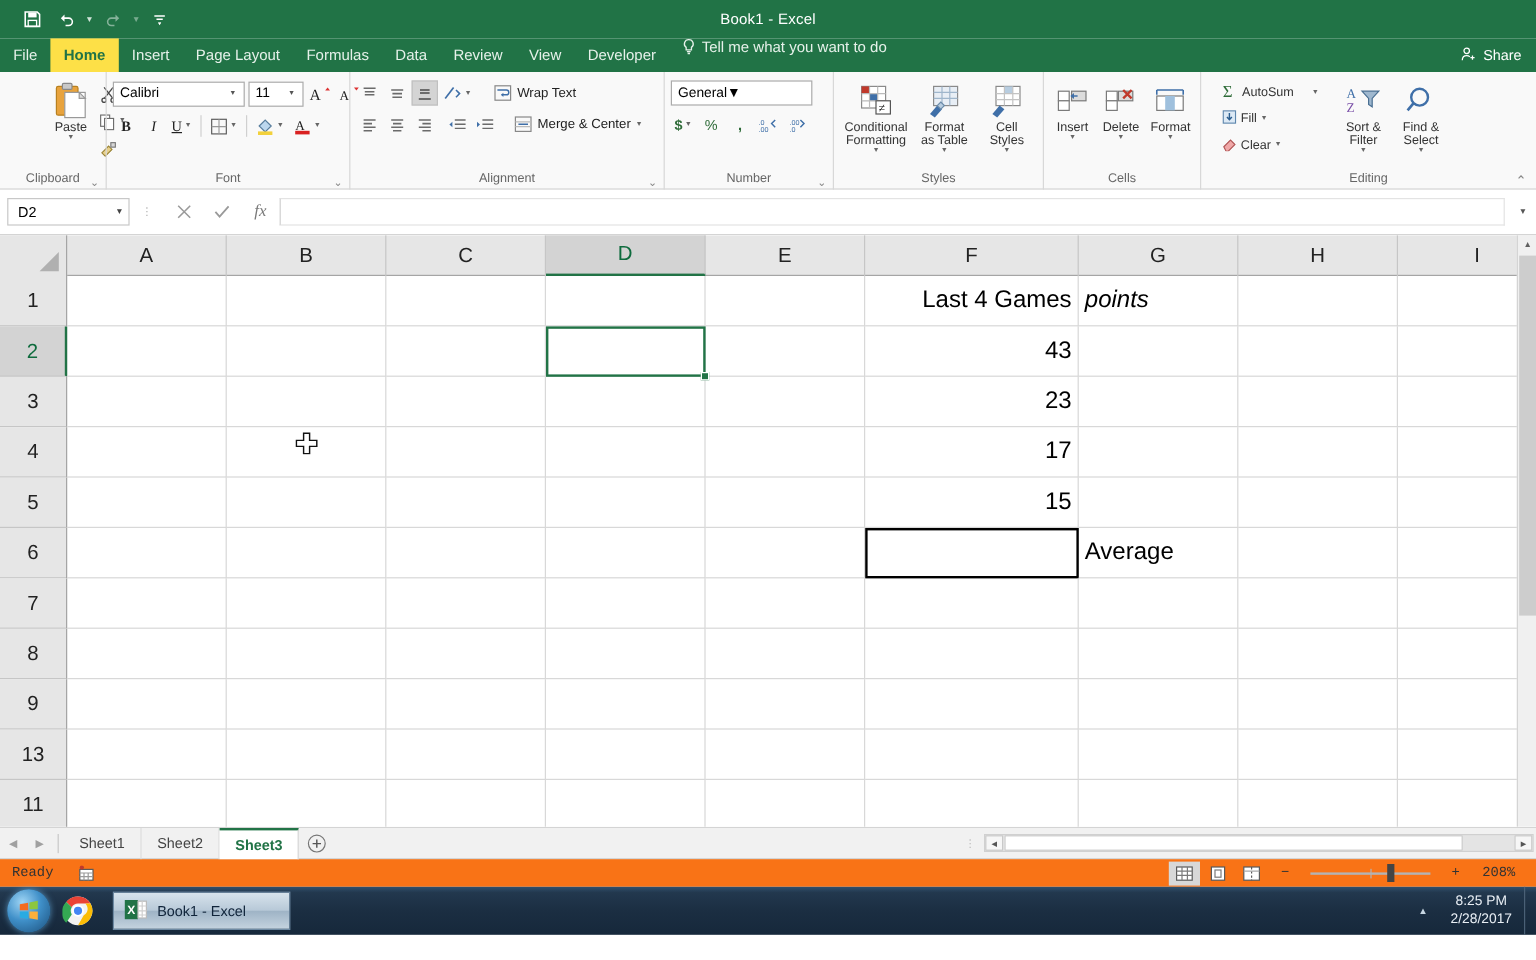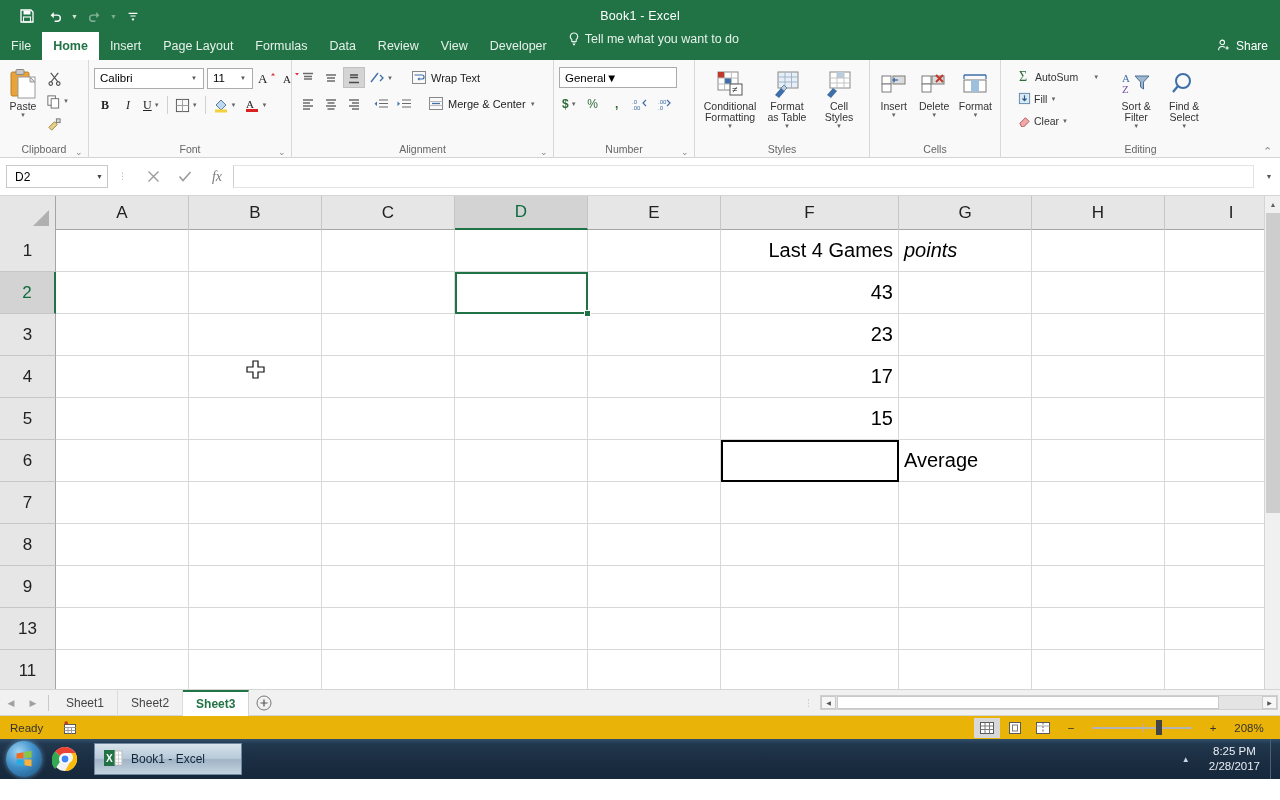--- a/index.html
+++ b/index.html
@@ -33,21 +33,21 @@
     width: 32px; height: 30px; display: flex; align-items: center; justify-content: center; color: #fff;
   }
   .wbtn { width: 46px; height: 32px; display: flex; align-items: center; justify-content: center; color: #fff; }
 
   
   .tabbar { height: 28px; background: #217346; display: flex; align-items: flex-end; position: relative; }
   .rtab {
     color: #e6f1ea; font-size: 12.5px; padding: 0 11px; height: 28px;
     line-height: 28px; white-space: nowrap;
   }
-  .rtab.active { background: #ffffff; color: #217346; font-weight: 600; }
+  .rtab.active { background: #fde047; color: #217346; font-weight: 600; }
   .tellme { color: #e6f1ea; font-size: 12.5px; display: flex; align-items: flex-start; gap: 5px; padding: 0 10px; height: 28px; }
   .tellme svg { display:block; }
   .share {
     margin-left: auto; color: #fff; font-size: 12px; display: flex; align-items: center; gap: 5px;
     padding: 0 12px; height: 28px;
   }
 
   
   .ribbon {
     height: 98px; background: #f9f9f9; border-bottom: 1px solid #d4d4d4;
@@ -66,21 +66,21 @@
     font-size: 10.5px; color: #333; padding: 2px 3px; text-align: center; line-height: 11px;
   }
   .bigbtn .ico { height: 34px; display: flex; align-items: center; justify-content: center; }
   .smallbtn {
     display: flex; align-items: center; gap: 3px; font-size: 10.5px; color: #333;
     padding: 1px 3px; height: 20px;
   }
   .caret { font-size: 6px; color: #666; line-height: 1; }
 
   
-  .clip-col { display: flex; padding-top: 2px; }
+  .clip-col { display: flex; padding-top: 2px; margin-left: 36px; }
   .clip-small { display: flex; flex-direction: column; gap: 1px; padding-left: 2px; padding-top:2px; }
 
   
   .font-row1 { display: flex; align-items: center; gap: 3px; }
   .font-row2 { display: flex; align-items: center; gap: 1px; margin-top: 5px; }
   .fcombo {
     height: 21px; border: 1px solid #ababab; background: #fff; display: flex; align-items: center;
     font-size: 11.5px; padding: 0 2px 0 5px; color: #000;
   }
   .fcombo .cb-caret { margin-left: auto; font-size: 6px; color: #555; padding: 0 4px; }
@@ -165,21 +165,21 @@
   .stab { height: 26px; padding: 0 13px; display: flex; align-items: center; font-size: 12px; color: #444; border-right: 1px solid #dcdcdc;}
   .stab.active { background: #fff; color: #217346; font-weight: bold; border-top: 2px solid #217346; border-right:1px solid #d4d4d4; }
   .addsheet { width: 30px; height: 26px; display: flex; align-items: center; justify-content: center; color: #666; }
   .hscrollzone { margin-left: auto; display: flex; align-items: center; height: 26px; padding-right: 2px; }
   .hsgrip { color: #bbb; font-size: 9px; padding: 0 6px; letter-spacing: 1px; }
   .hs-track { width: 458px; height: 15px; background: #e4e4e4; display: flex; align-items: center; position: relative; border: 1px solid #d0d0d0; }
   .hs-btn { width: 15px; height: 13px; background: #f6f6f6; border: 1px solid #c9c9c9; display: flex; align-items: center; justify-content: center; font-size: 6px; color: #555; }
   .hs-thumb { position: absolute; left: 16px; height: 13px; width: 382px; background: #fff; border: 1px solid #c9c9c9; }
 
   
-  .statusbar { height: 24px; background: #eab308; border-top: 1px solid #d4d4d4; display: flex; align-items: center; font-size: 11.5px; color: #333; }
+  .statusbar { height: 24px; background: #f97316; border-top: 1px solid #d4d4d4; display: flex; align-items: center; font-size: 11.5px; color: #333; font-family: Liberation Mono, monospace; }
   .ready { padding-left: 10px; }
   .recmac { padding-left: 20px; display: flex; align-items: center; }
   .sb-right { margin-left: auto; display: flex; align-items: center; gap: 2px; padding-right: 10px; }
   .viewbtn { width: 26px; height: 20px; display: flex; align-items: center; justify-content: center; }
   .viewbtn.on { background: #d8d8d8; }
   .zoomtrack { width: 100px; height: 16px; position: relative; display: flex; align-items: center; margin: 0 6px; }
   .zoomline { height: 2px; background: #b4b4b4; width: 100%; }
   .zoomtick { position: absolute; left: 50%; width: 1px; height: 8px; background: #b4b4b4; }
   .zoomthumb { position: absolute; left: 64px; width: 6px; height: 15px; background: #444; }
   .zoomval { width: 42px; text-align: center; }

